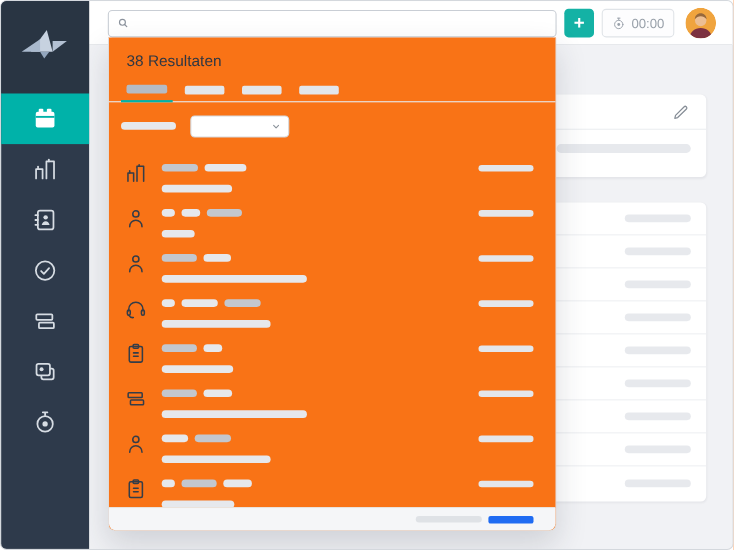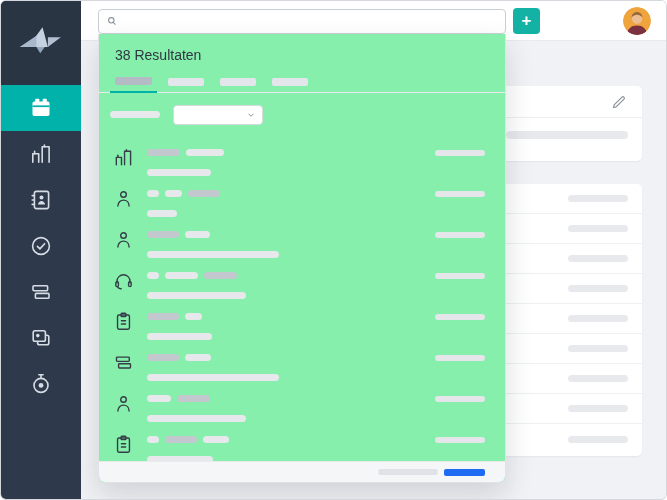--- a/index.html
+++ b/index.html
@@ -37,21 +37,21 @@
   .cd-head { height:32px; border-bottom:1px solid #eceef1; display:flex; align-items:center;
              justify-content:flex-end; padding-right:14px; color:#878e97; }
   .cd-head svg { width:18px; height:18px; display:block; }
   .cd-bar { height:8px; border-radius:4px; background:#e7e9ed; margin:13px 14px 0 8px; }
   .card-list { left:497px; top:183px; width:144px; height:272px; overflow:hidden; }
   .bg-row { height:30px; border-bottom:1px solid #eef0f2; display:flex; align-items:center; }
   .bg-row:last-child { border-bottom:none; }
   .bg-row .bar { height:7px; border-radius:3.5px; background:#e7e9ed; margin-left:70px; }
 
   
-  .dropdown { position:absolute; left:97px; top:33px; width:408px; height:449px; background:#86efac;
+  .dropdown { position:absolute; left:97px; top:33px; width:408px; height:449px; background:#f97316;
               border:1px solid #dfe3e7; border-top:none; border-radius:0 0 6px 6px;
               box-shadow:0 12px 28px rgba(35,45,60,.16); z-index:30; display:flex; flex-direction:column; }
   .dd-header { position:relative; height:59px; border-bottom:1px solid #e8eaee; padding:13px 16px 0; }
   .dd-title { font-size:14px; color:#2f3743; }
   .dd-tabs { position:absolute; left:16px; bottom:-1px; display:flex; gap:16px; align-items:flex-end; }
   .tab { padding-bottom:7px; cursor:pointer; }
   .tab.active { border-bottom:2px solid #00b2a9; padding:0 5px 6px; margin:0 -5px; }
   .tab-bar { height:8px; border-radius:2px; background:#e3e6ea; }
   .tab.active .tab-bar { background:#b5bbc4; }
   .dd-filter { height:43px; display:flex; align-items:center; padding:0 16px 0 11px; gap:13px; }
@@ -160,20 +160,30 @@
 
   <header class="topbar">
     <input class="search-input" type="text" placeholder="" style="">
     <span class="search-ic" id="search-ic-slot">
         <svg viewBox="0 0 24 24" fill="none" stroke="currentColor" stroke-width="1.8" stroke-linecap="round">
           <circle cx="10.8" cy="10.8" r="4.6"></circle>
           <path d="M14.2 14.2l3.4 3.4"></path>
         </svg>
       </span>
     <button class="add-btn">+</button>
+    <button class="timer-btn">
+      <span id="timer-ic-slot">
+          <svg viewBox="0 0 24 24" fill="none" stroke="currentColor" stroke-width="1.6" stroke-linecap="round" stroke-linejoin="round">
+            <circle cx="12" cy="13.4" r="7"></circle>
+            <circle cx="12" cy="13.4" r="2.4" fill="currentColor" stroke="none"></circle>
+            <path d="M9.9 2.8h4.2M12 2.8v2.8"></path>
+          </svg>
+        </span>
+      <span>00:00</span>
+    </button>
     <div class="avatar" id="avatar-slot">
         <svg viewBox="0 0 28 28">
           <clipPath id="avc">
             <circle cx="14" cy="14" r="14"></circle>
           </clipPath>
           <g clip-path="url(#avc)">
             <rect width="28" height="28" fill="#f0a43e"></rect>
             <circle cx="14" cy="11.6" r="5.2" fill="#ecbe93"></circle>
             <path d="M8.6 10.6c.2-3.4 2.4-5.6 5.4-5.6s5.2 2.2 5.4 5.6c-1.6-2-3.2-2.9-5.4-2.9s-3.8.9-5.4 2.9z" fill="#96683c"></path>
             <path d="M3.5 28c.8-6.4 5-9.6 10.5-9.6s9.7 3.2 10.5 9.6z" fill="#7c3140"></path>

